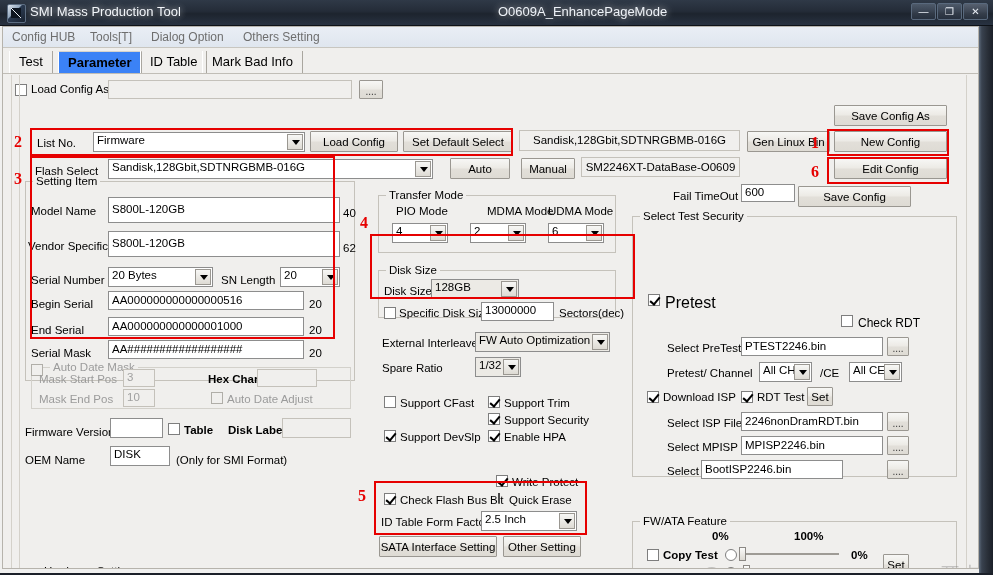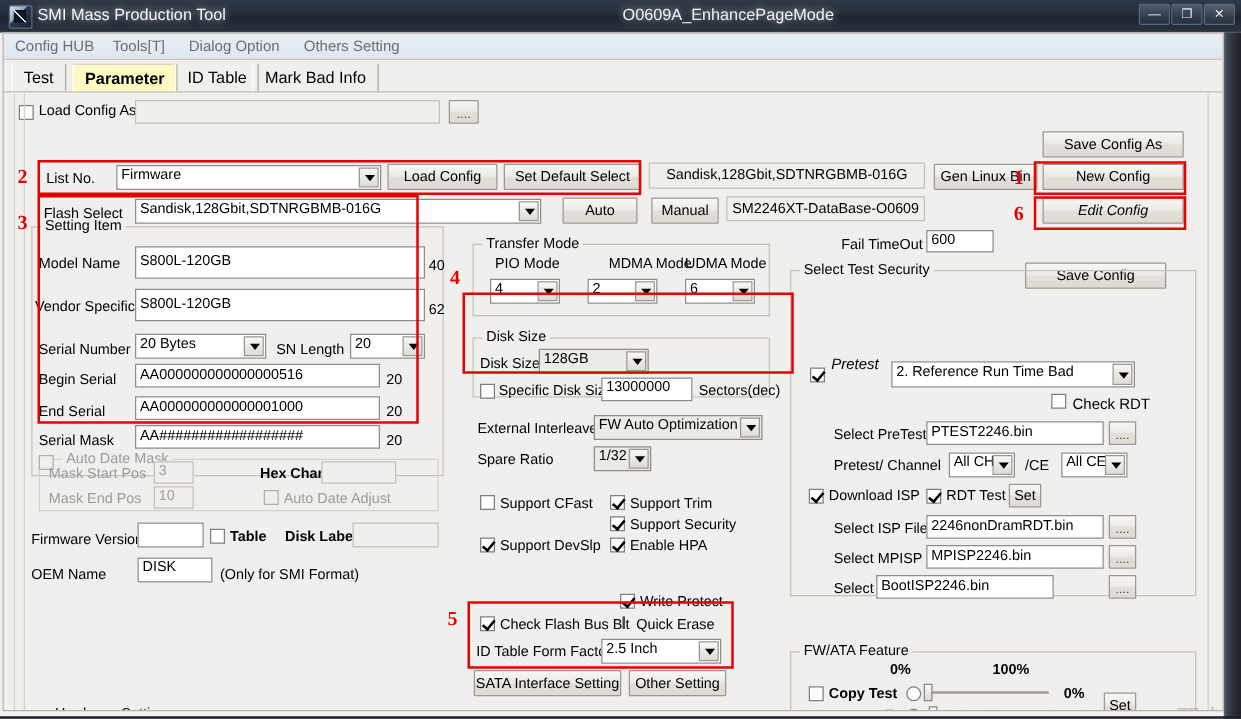--- a/index.html
+++ b/index.html
@@ -66,21 +66,21 @@
   .menuitem{position:absolute;top:3px;color:#6e6e6e;font-size:12px;white-space:nowrap;}
 
   
   .tabstrip{position:absolute;left:0;top:21px;width:975px;height:26px;background:#f0efed;
     border-bottom:1px solid #c0bdb6;box-sizing:border-box;}
   .tab{
     position:absolute;top:3px;height:22px;line-height:21px;
     font-size:13px;color:#000;padding:0 9px;white-space:nowrap;box-sizing:border-box;
     border-left:1px solid #fff;border-right:1px solid #a9a69f;
   }
-  .tab.sel{font-weight:bold;background:#fef9c3;border-top:1px solid #d6d3cc;}
+  .tab.sel{font-weight:bold;background:#3b82f6;border-top:1px solid #d6d3cc;}
 
   
   .lbl{position:absolute;color:#000;font-size:11.5px;white-space:nowrap;}
   .lbl.dim{color:#9b9b9b;}
   .txt{
     position:absolute;background:#fff;border:1px solid #8d8d8d;
     box-sizing:border-box;font-size:11.5px;color:#000;
     padding:1px 3px;line-height:normal;white-space:nowrap;overflow:hidden;
   }
   .txt.ro{background:#f0efed;color:#000;border:1px solid #c4c1ba;}
@@ -181,22 +181,22 @@
       <span>Firmware</span>
       <span class="arrow"></span>
     </div>
     <div class="btn" style="left:307px;top:104px;width:88px;height:21px;">Load Config</div>
     <div class="btn" style="left:400px;top:104px;width:110px;height:21px;">Set Default Select</div>
     <div class="txt ro" style="left:516px;top:103px;width:221px;height:21px;text-align:center;padding-top:3px;">Sandisk,128Gbit,SDTNRGBMB-016G</div>
     <div class="btn" style="left:744px;top:104px;width:83px;height:21px;">Gen Linux Bin</div>
 
     <div class="btn" style="left:831px;top:78px;width:113px;height:21px;">Save Config As</div>
     <div class="btn" style="left:831px;top:104px;width:113px;height:21px;">New Config</div>
-    <div class="btn" style="left:831px;top:131px;width:113px;height:21px;font-style:italic;">Edit Config</div>
-    <div class="btn" style="left:817px;top:159px;width:113px;height:21px;margin-top:24px;">Save Config</div>
+    <div class="btn" style="left:831px;top:131px;width:113px;height:21px;">Edit Config</div>
+    <div class="btn" style="left:795px;top:159px;width:113px;height:21px;">Save Config</div>
 
     <div class="lbl" style="left:32px;top:138px;">Flash Select</div>
     <div class="combo" style="left:105px;top:132px;width:325px;height:20px;">
       <span>Sandisk,128Gbit,SDTNRGBMB-016G</span>
       <span class="arrow"></span>
     </div>
     <div class="btn" style="left:447px;top:131px;width:60px;height:21px;">Auto</div>
     <div class="btn" style="left:518px;top:131px;width:54px;height:21px;">Manual</div>
     <div class="txt ro" style="left:578px;top:130px;width:159px;height:20px;text-align:center;padding-top:3px;">SM2246XT-DataBase-O0609</div>
 
@@ -337,25 +337,21 @@
       <span>2.5 Inch</span>
       <span class="arrow"></span>
     </div>
     <div class="btn" style="left:376px;top:509px;width:118px;height:21px;">SATA Interface Setting</div>
     <div class="btn" style="left:500px;top:509px;width:78px;height:21px;">Other Setting</div>
 
     <div class="group" style="left:629px;top:189px;width:325px;height:261px;">
       <div class="gtitle">Select Test Security</div>
     </div>
     <div class="chk on" style="left:645px;top:267px;"></div>
-    <div class="lbl" style="left:662px;top:257px;font-size:12px;font-style:italic;">Pretest</div>
-    <div class="combo" style="left:710px;top:262px;width:195px;height:21px;padding-top:2px;">
-      <span>2. Reference Run Time Bad</span>
-      <span class="arrow"></span>
-    </div>
+    <div class="lbl" style="left:662px;top:267px;font-size:16px;">Pretest</div>
     <div class="chk" style="left:838px;top:288px;"></div>
     <div class="lbl" style="left:855px;top:289px;font-size:12px;">Check RDT</div>
 
     <div class="lbl" style="left:664px;top:315px;">Select PreTest</div>
     <div class="txt" style="left:738px;top:310px;width:142px;height:19px;padding-top:2px;">PTEST2246.bin</div>
     <div class="btn dots" style="left:884px;top:310px;width:22px;height:19px;">....</div>
 
     <div class="lbl" style="left:664px;top:340px;">Pretest/ Channel</div>
     <div class="combo" style="left:756px;top:335px;width:53px;height:20px;">
       <span>All CH</span>

